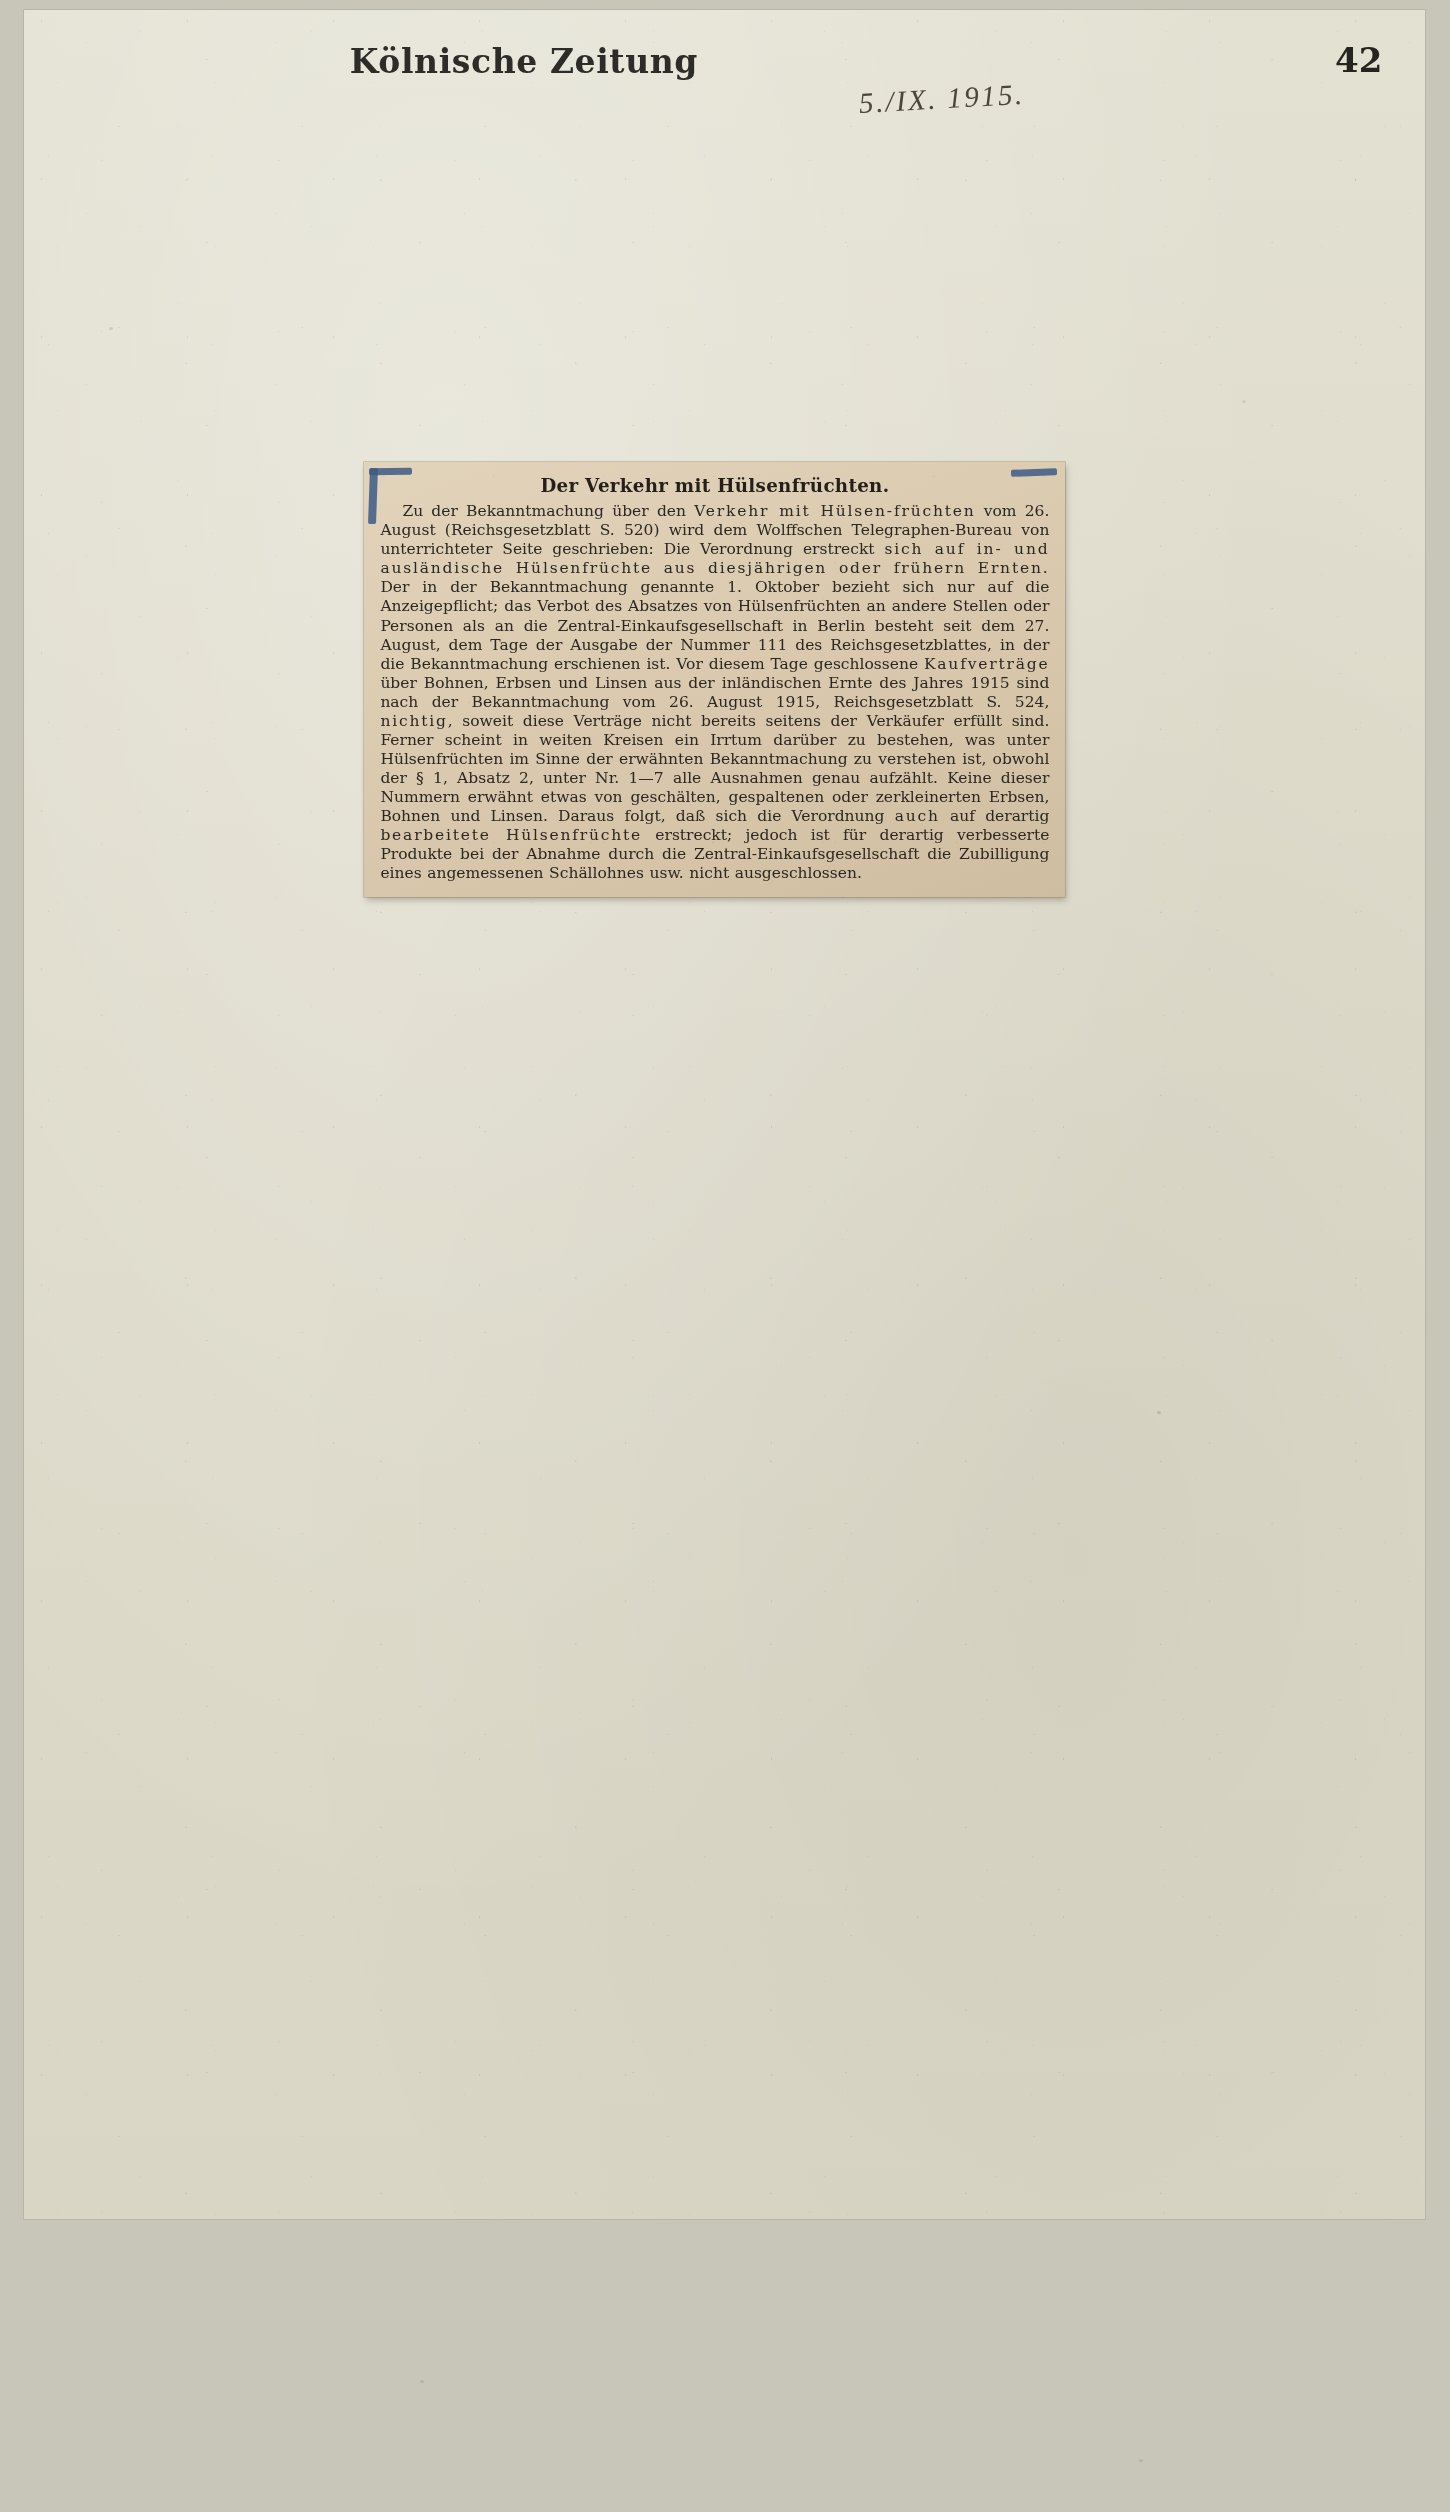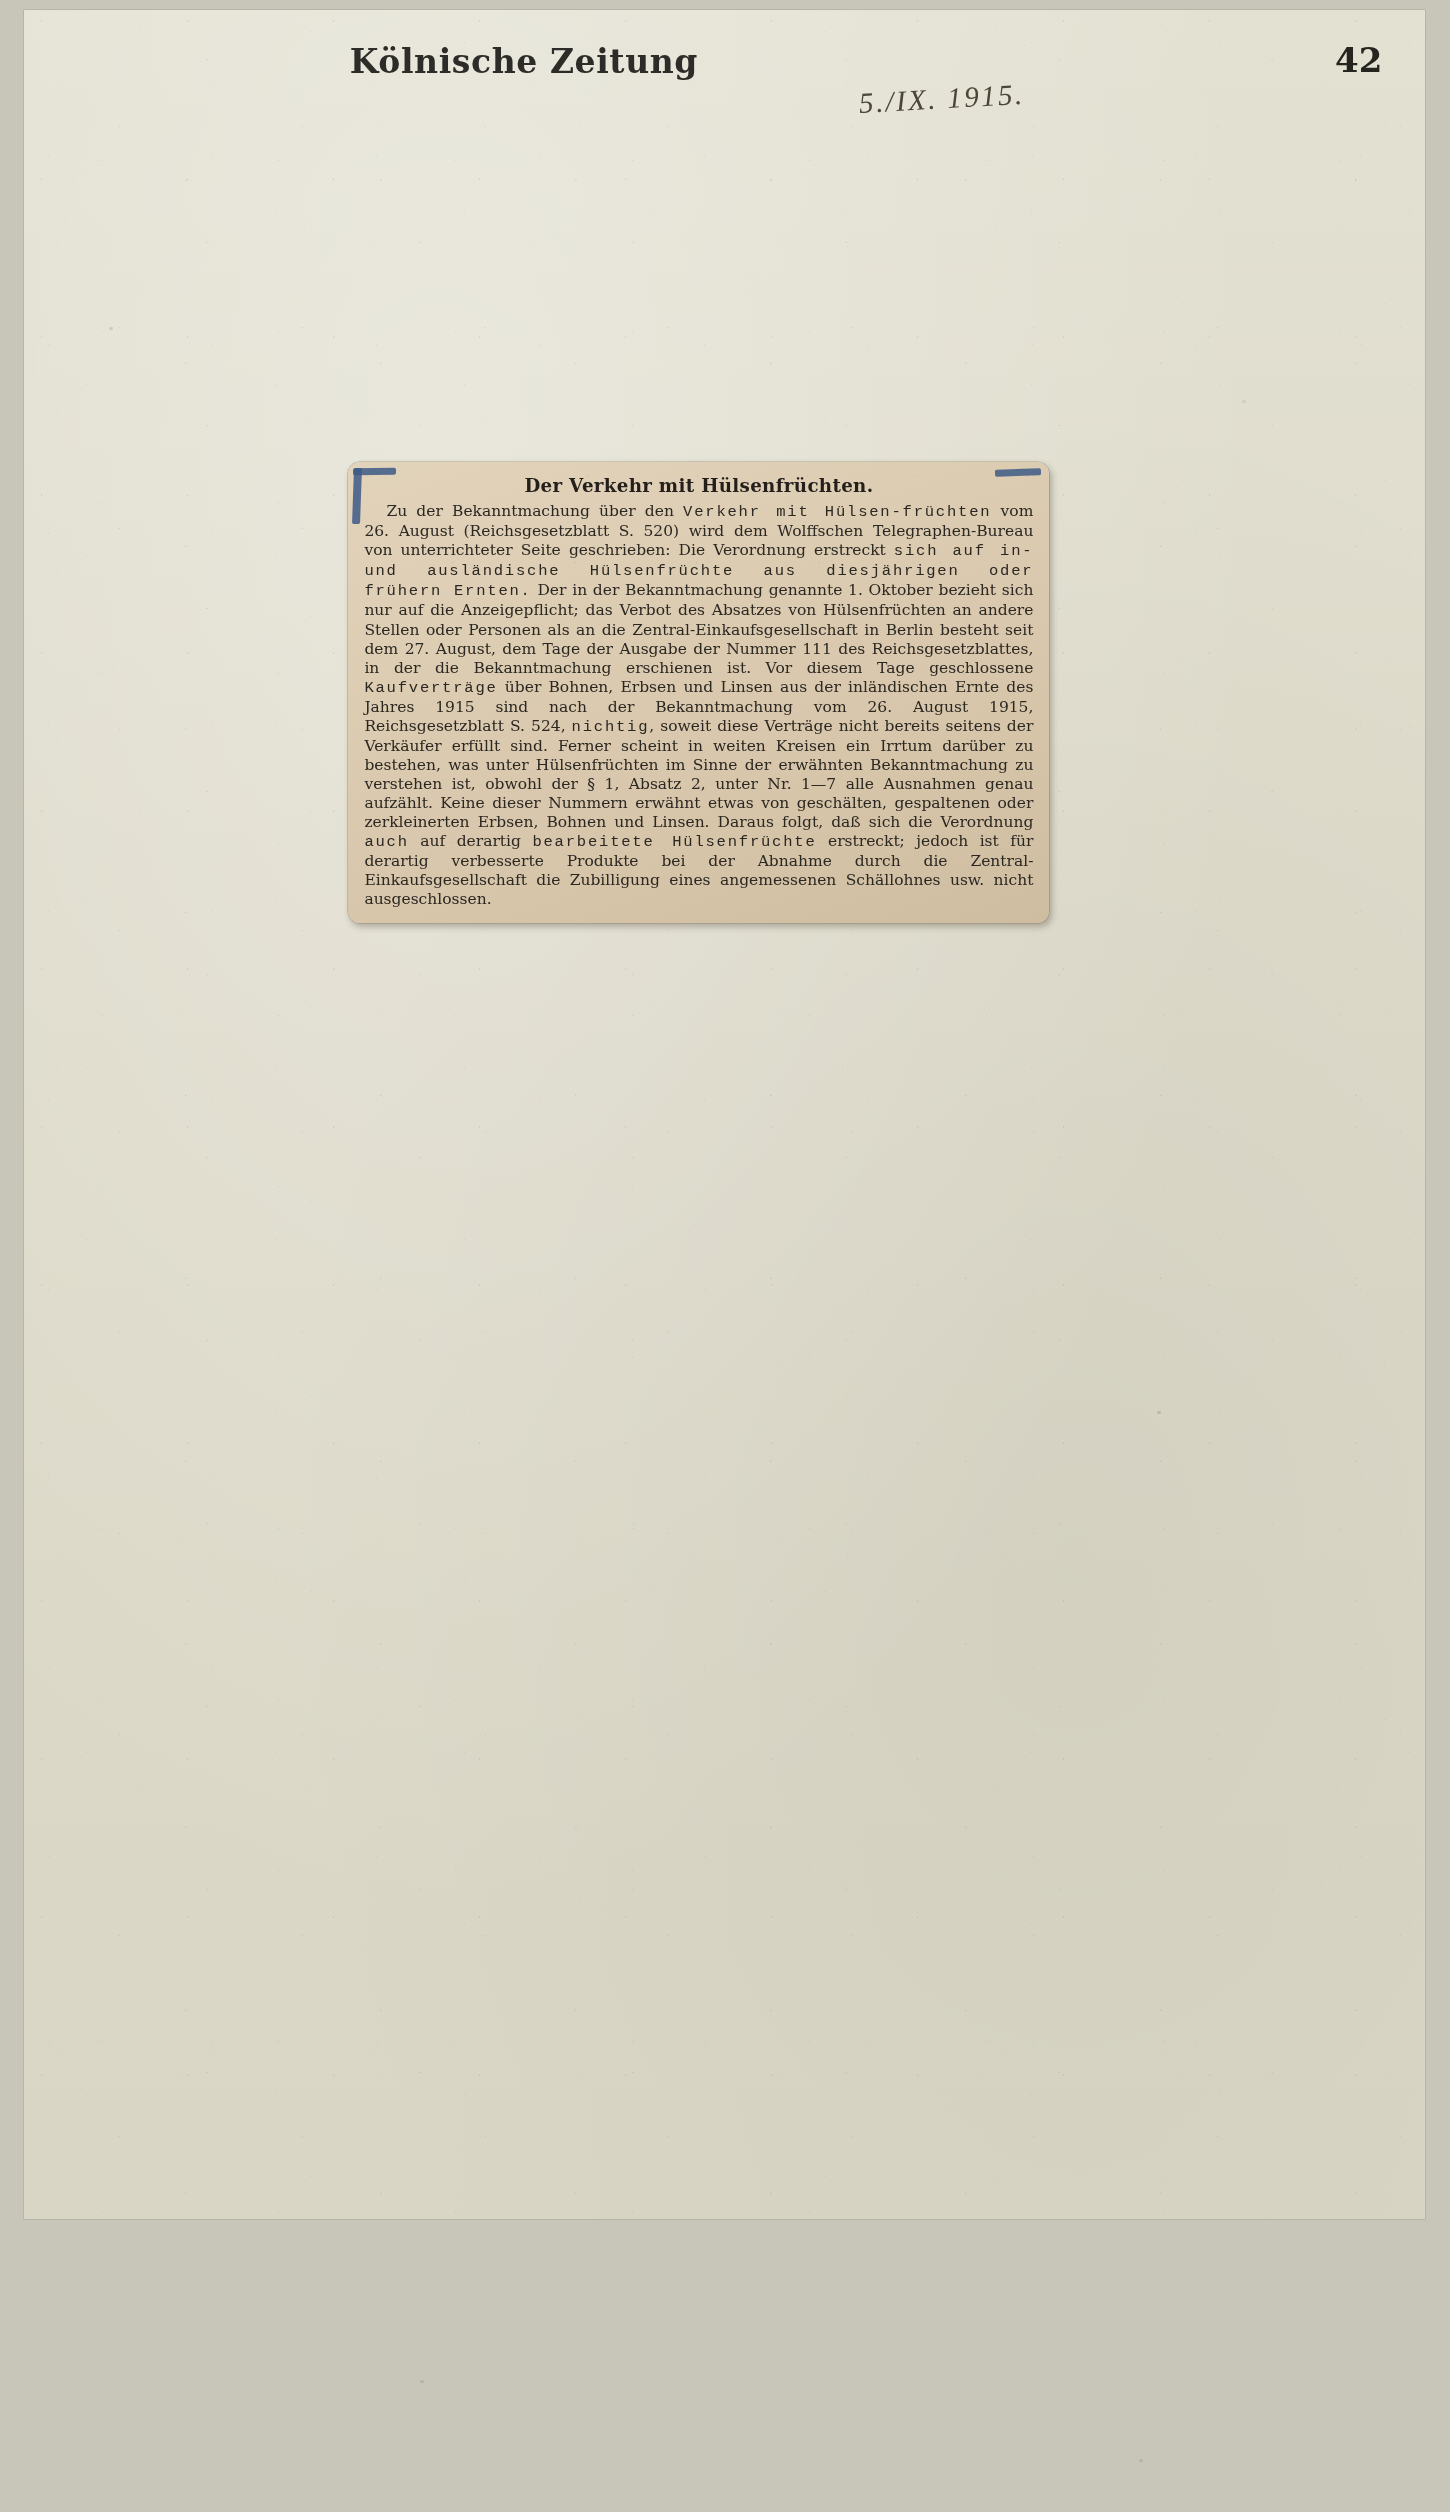--- a/index.html
+++ b/index.html
@@ -81,32 +81,31 @@
     font-size: 29px;
     letter-spacing: 2.4px;
     color: #4d4638;
     transform: rotate(-3.2deg);
     transform-origin: left center;
     white-space: nowrap;
   }
   
   #clipping {
     position: absolute;
-    left: 324px;
+    left: 340px;
     top: 452px;
     width: 701px;
     padding: 9.7px 16px 13.4px 16px;
     box-sizing: border-box;
     background:
       linear-gradient(160deg, #e2d3bb 0%, #dcccb2 35%, #d7c5aa 70%, #cfbda2 100%);
     box-shadow:
       0 0 0 0.6px rgba(120,100,70,0.45),
       2.4px 3.7px 6.1px rgba(60,50,35,0.30);
     color: #2a2723;
-    border-radius: 12px;
   }
   #clip-grain {
     position: absolute;
     inset: 0;
     pointer-events: none;
     opacity: 0.35;
     background-image:
       radial-gradient(circle at 18% 12%, rgba(110,85,55,0.35) 0.5px, transparent 0.8px),
       radial-gradient(circle at 62% 38%, rgba(110,85,55,0.28) 0.5px, transparent 0.8px),
       radial-gradient(circle at 86% 72%, rgba(110,85,55,0.30) 0.6px, transparent 0.9px);
@@ -151,21 +150,20 @@
     font-size: 15.5px;
     line-height: 1.23;
     text-align: justify;
     text-justify: inter-word;
     color: #2b2721;
     hyphens: none;
     word-spacing: 0.6px;
   }
   #clip-body .sp {
     letter-spacing: 1.8px;
-    font-family: Liberation Mono, monospace;
   }
   #clip-body .indent {
     display: inline-block;
     width: 22px;
   }
   
   .dust {
     position: absolute;
     width: 3.7px;
     height: 3.7px;

